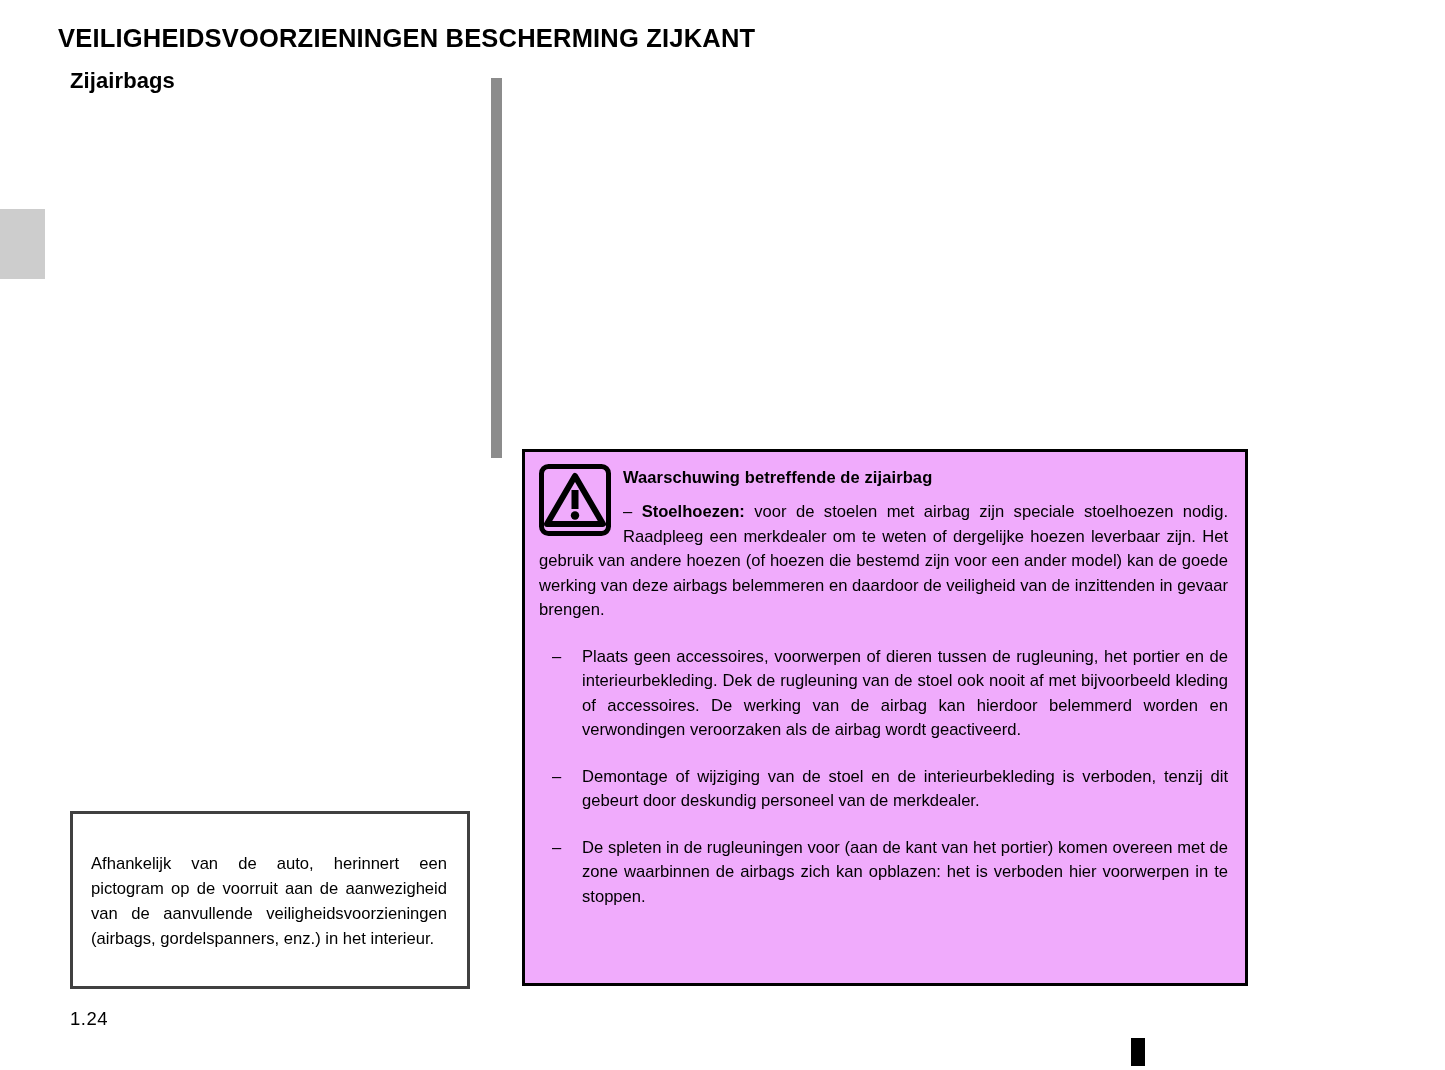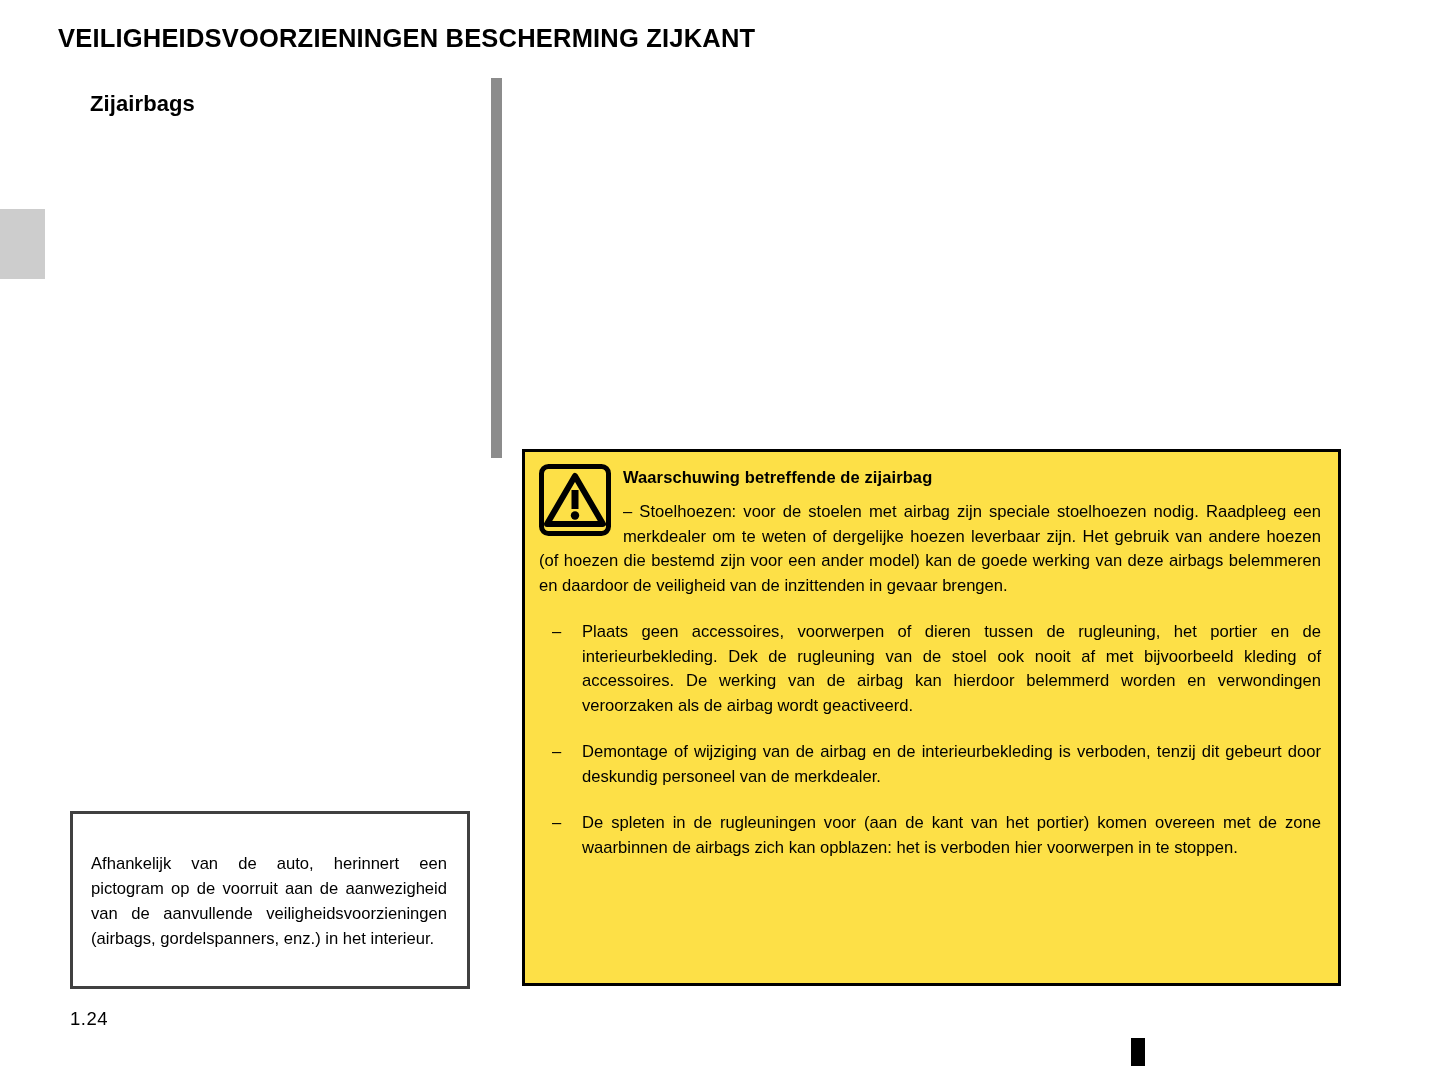--- a/index.html
+++ b/index.html
@@ -34,23 +34,22 @@
     font-size: 25.5px;
     font-weight: bold;
     letter-spacing: 0.2px;
     white-space: nowrap;
   }
 
   
   .left-col {
     position: absolute;
     left: 70px;
-    top: 91px;
+    top: 68px;
     width: 400px;
-    margin-left: 20px;
   }
   .section-heading {
     font-size: 22px;
     font-weight: bold;
     margin: 0 0 16px 0;
     letter-spacing: 0.1px;
   }
   .body-para {
     font-size: 16.6px;
     line-height: 24.5px;
@@ -88,25 +87,25 @@
     line-height: 25px;
     text-align: justify;
     margin: 0;
   }
 
   
   .warn-box {
     position: absolute;
     left: 522px;
     top: 449px;
-    width: 819px;
+    width: 726px;
     height: 537px;
     border: 3px solid #000000;
     box-sizing: border-box;
-    background: #fde047;
+    background: #f0abfc;
   }
   .warn-inner {
     padding: 10px 17px 0 14px;
     position: relative;
   }
   .warn-icon {
     float: left;
     width: 72px;
     height: 72px;
     margin: 2px 12px 2px 0;
@@ -120,21 +119,21 @@
     margin: 4px 0 0 0;
     line-height: 22px;
     letter-spacing: 0.1px;
   }
   .warn-first {
     font-size: 16.6px;
     line-height: 24.5px;
     text-align: justify;
     margin: 12px 0 0 0;
   }
-  .warn-first b { font-weight: normal; }
+  .warn-first b { font-weight: bold; }
 
   .bullets {
     clear: both;
     margin: 0;
     padding: 0;
     list-style: none;
   }
   .bullet {
     position: relative;
     font-size: 16.6px;
@@ -204,21 +203,21 @@
       <b>Stoelhoezen:</b><span> voor de stoelen met airbag zijn speciale stoelhoezen nodig. Raadpleeg een merkdealer om te weten of dergelijke hoezen leverbaar zijn. Het gebruik van andere hoezen (of hoezen die bestemd zijn voor een ander model) kan de goede werking van deze airbags belemmeren en daardoor de veiligheid van de inzittenden in gevaar brengen.</span>
     </p>
 
     <ul class="bullets">
       <li class="bullet">
         <span class="dash">–</span>
         <span>Plaats geen accessoires, voorwerpen of dieren tussen de rugleuning, het portier en de interieurbekleding. Dek de rugleuning van de stoel ook nooit af met bijvoorbeeld kleding of accessoires. De werking van de airbag kan hierdoor belemmerd worden en verwondingen veroorzaken als de airbag wordt geactiveerd.</span>
       </li>
       <li class="bullet">
         <span class="dash">–</span>
-        <span>Demontage of wijziging van de airbag en de interieurbekleding is verboden, tenzij dit gebeurt door deskundig personeel van de merkdealer.</span>
+        <span>Demontage of wijziging van de stoel en de interieurbekleding is verboden, tenzij dit gebeurt door deskundig personeel van de merkdealer.</span>
       </li>
       <li class="bullet">
         <span class="dash">–</span>
         <span>De spleten in de rugleuningen voor (aan de kant van het portier) komen overeen met de zone waarbinnen de airbags zich kan opblazen: het is verboden hier voorwerpen in te stoppen.</span>
       </li>
     </ul>
 
   </div>
 </div>
 

